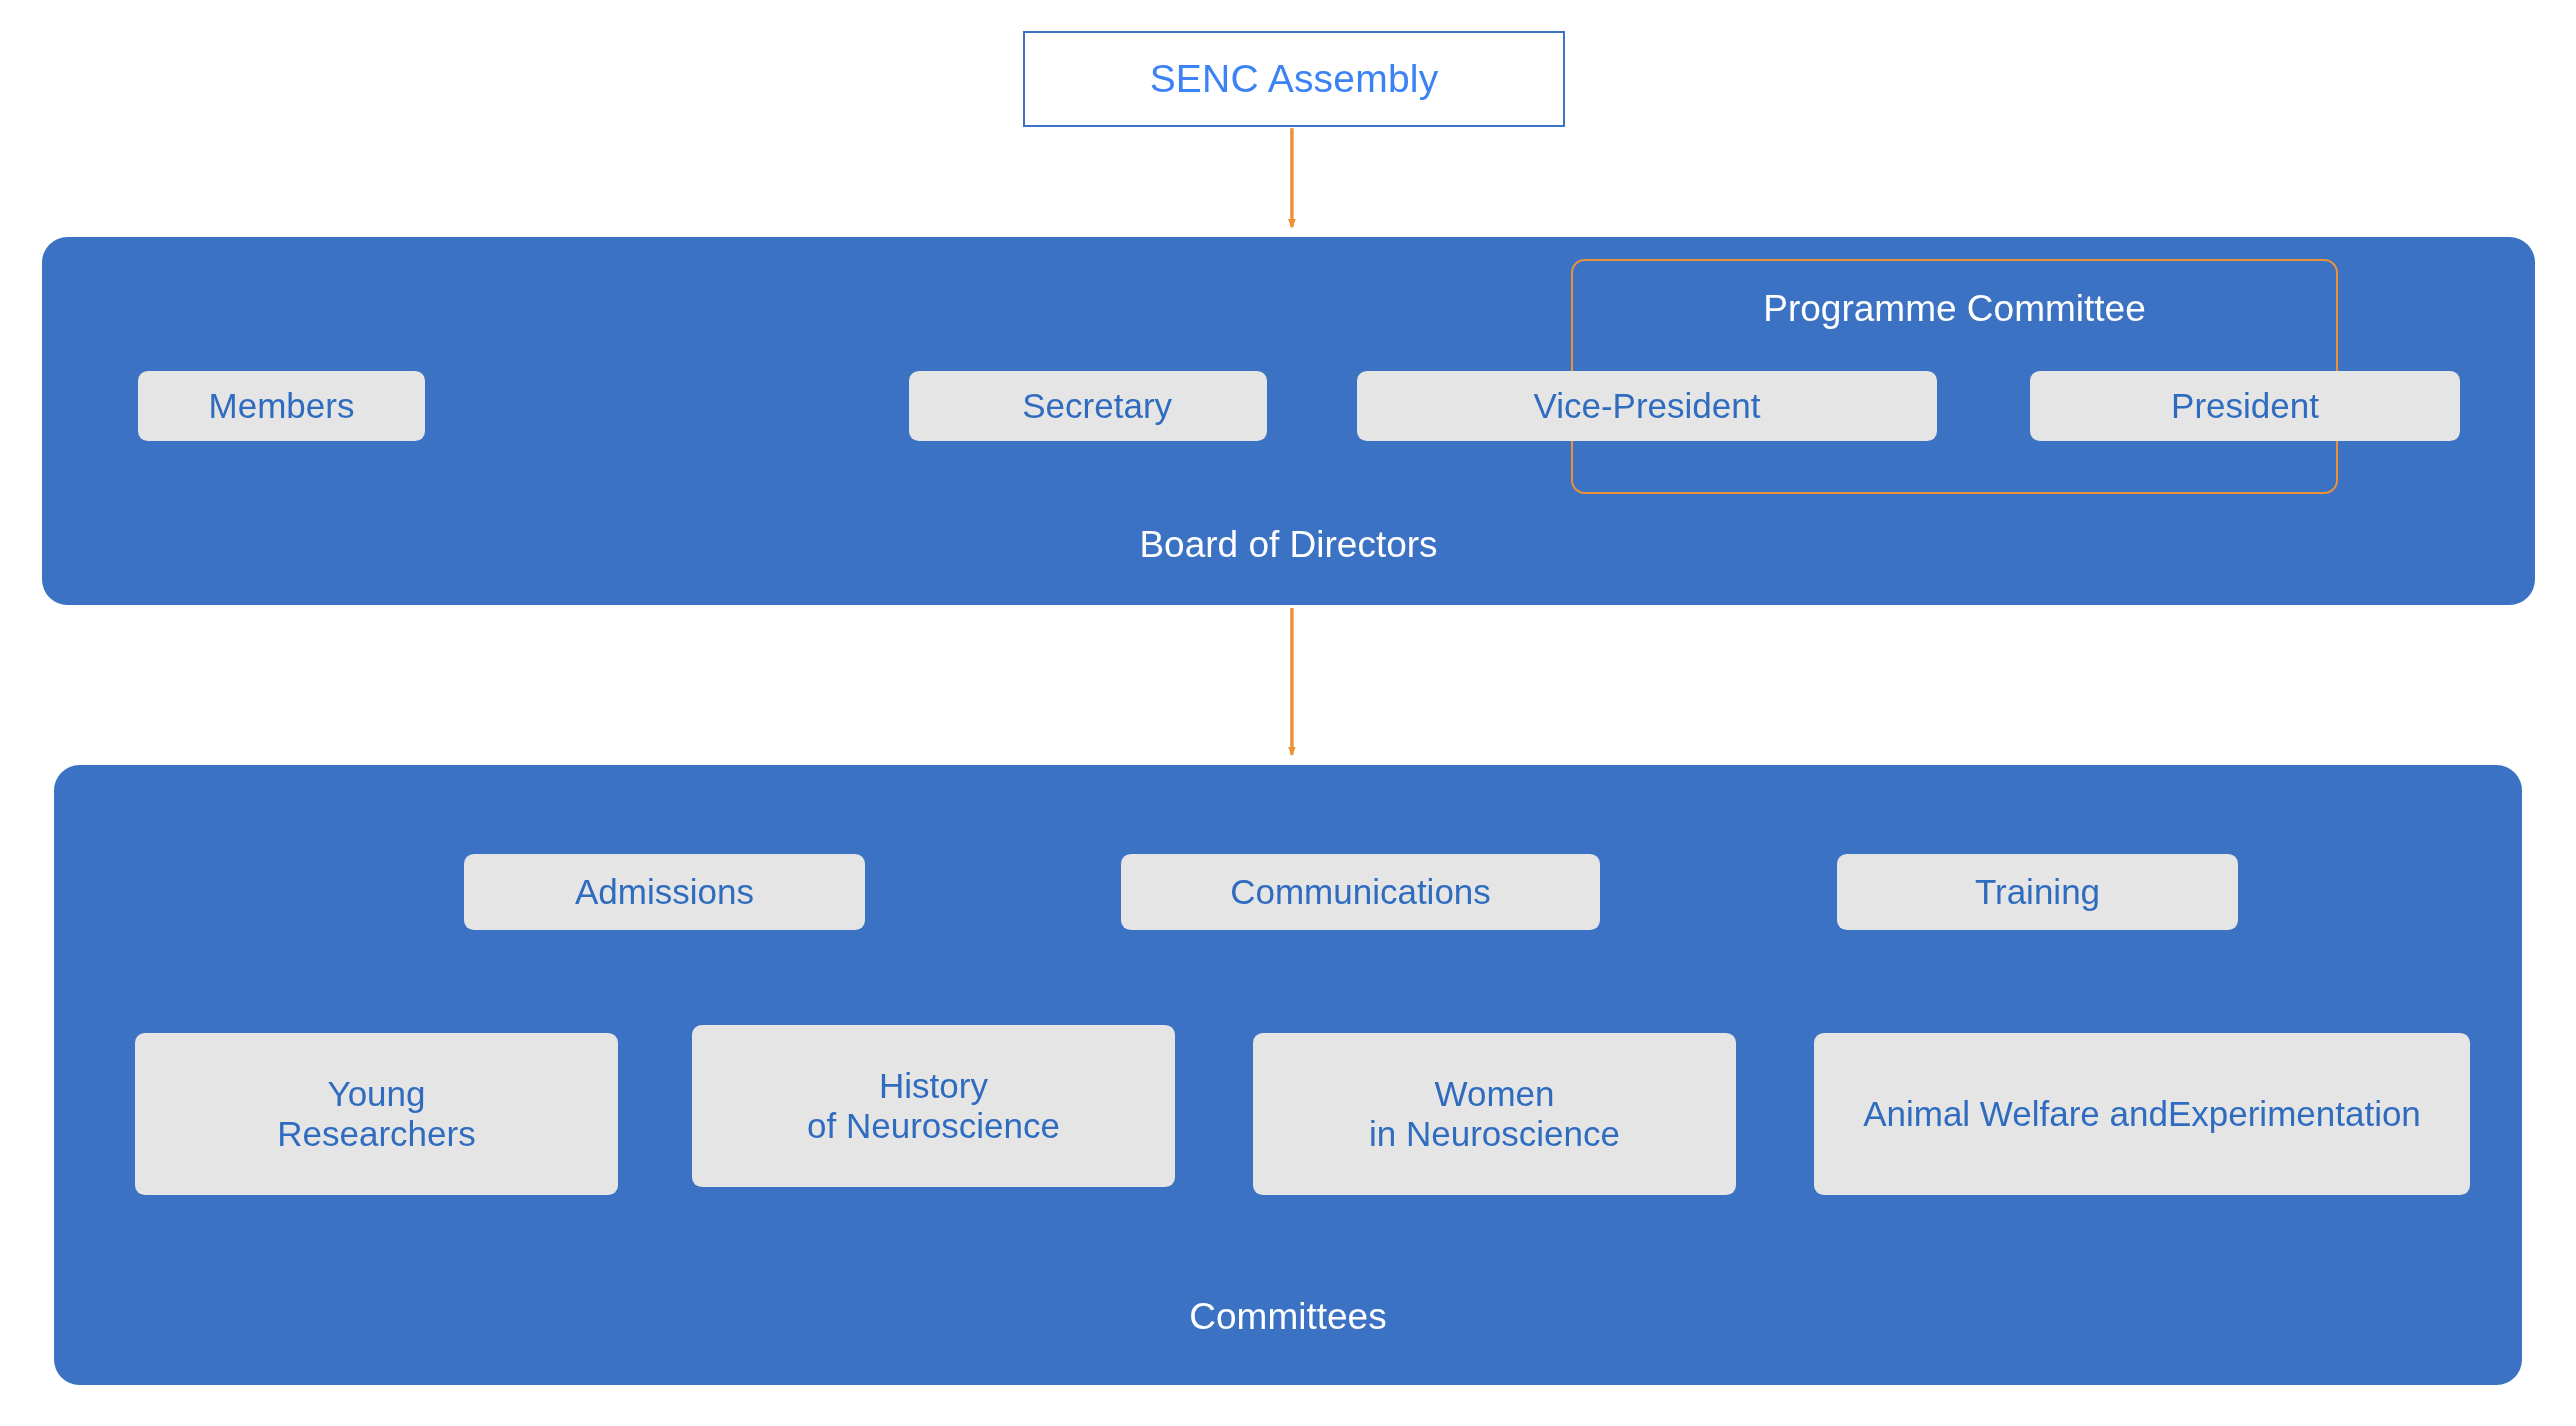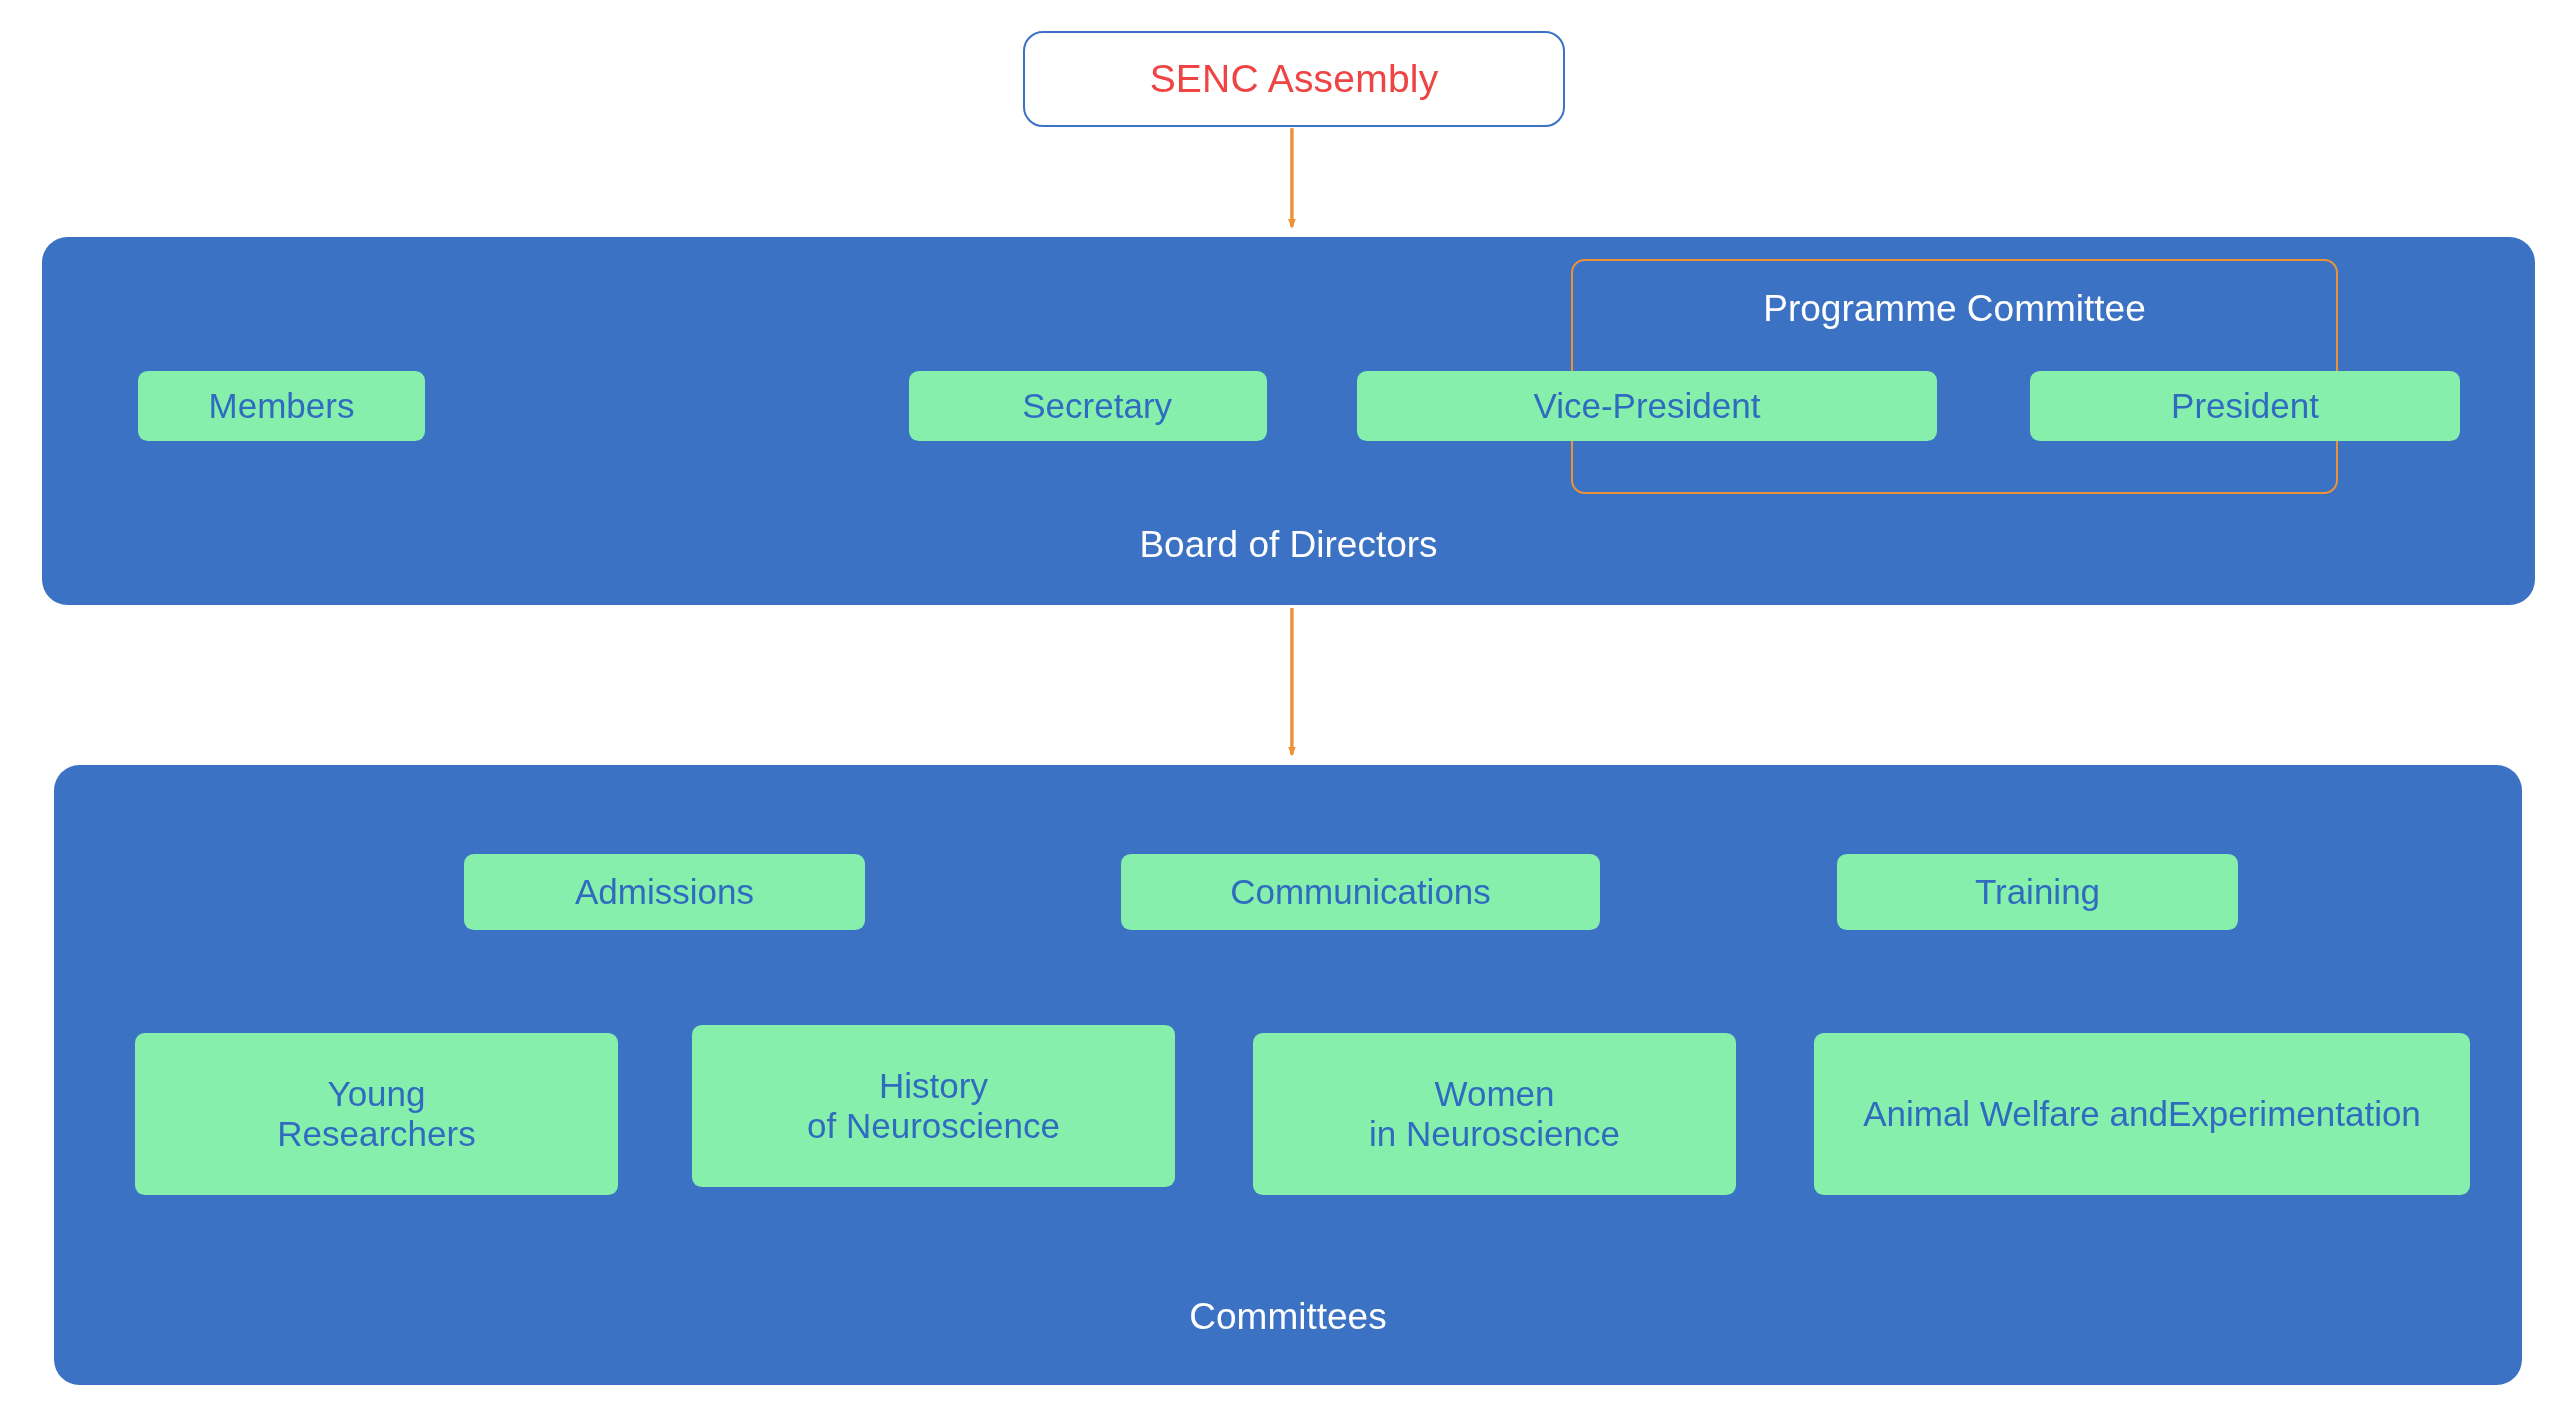--- a/index.html
+++ b/index.html
@@ -22,26 +22,26 @@
 
   
   .assembly-box {
     position: absolute;
     left: 1023px;
     top: 31px;
     width: 542px;
     height: 96px;
     box-sizing: border-box;
     border: 2.9px solid #3b72c4;
-    border-radius: 20px;
+    border-radius: 0;
     background: #ffffff;
     display: flex;
     align-items: center;
     justify-content: center;
-    color: #ef4444;
+    color: #3b82f6;
     font-size: 39px;
     letter-spacing: 0.2px;
   }
 
   
   .arrow-layer {
     position: absolute;
     left: 0;
     top: 0;
     width: 2576px;
@@ -76,21 +76,21 @@
     color: #ffffff;
     font-size: 37px;
   }
   .panel-board .panel-caption { bottom: 39px; }
   .panel-committees .panel-caption { bottom: 47px; }
 
   
   .chip {
     position: absolute;
     box-sizing: border-box;
-    background: #86efac;
+    background: #e5e5e5;
     border-radius: 9.8px;
     display: flex;
     align-items: center;
     justify-content: center;
     text-align: center;
     color: #2f6cc0;
     font-size: 35px;
     line-height: 1.15;
     padding: 0 13.7px;
   }

